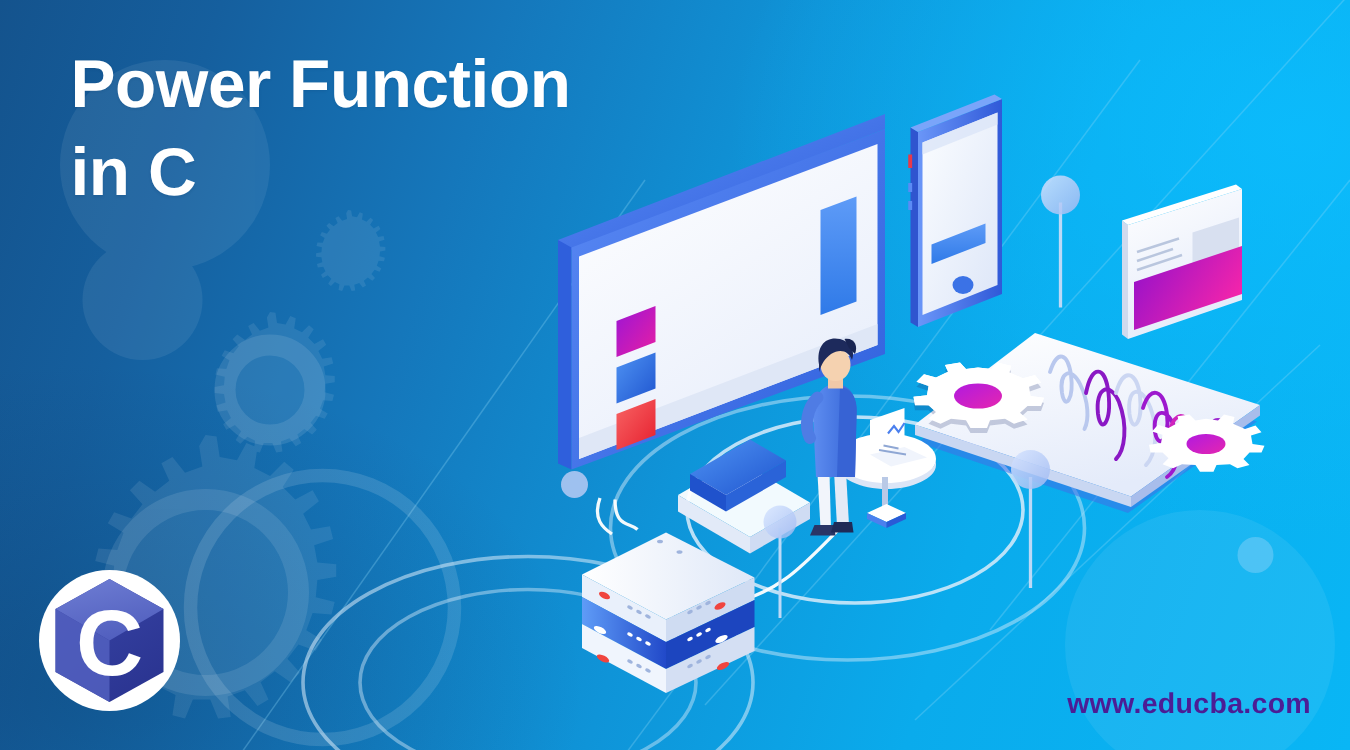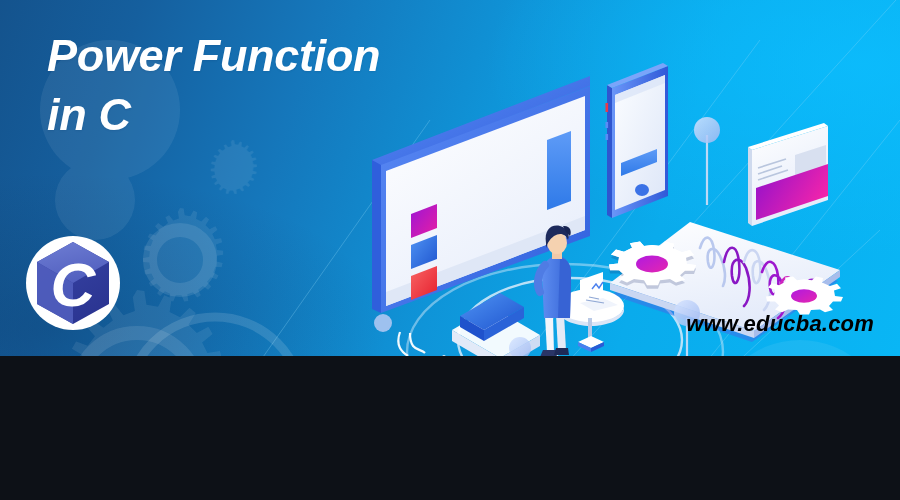--- a/index.html
+++ b/index.html
@@ -3,25 +3,24 @@
 <meta charset="utf-8">
 <style>
   html, body {
     margin: 0;
     padding: 0;
     background: #0d1117;
   }
   #banner {
     position: relative;
     width: 900px;
-    height: 356px;
+    height: 500px;
     overflow: hidden;
     font-family: "Liberation Sans", sans-serif;
     background: #0bb3f2;
-    font-style: italic;
   }
   
   .bg-base {
     position: absolute;
     inset: 0;
     background: linear-gradient(108deg, #14538d 0%, #155f9e 14%, #1577bb 32%, #0f94d8 52%, #0aabec 72%, #09b6f5 100%);
   }
   .bg-radial {
     position: absolute;
     inset: 0;
@@ -50,22 +49,22 @@
     line-height: 1.32;
     letter-spacing: -0.3px;
     white-space: pre;
     text-shadow: 0 1px 2px rgba(0,40,80,0.12);
   }
   
   .site-url {
     position: absolute;
     right: 26px;
     bottom: 19px;
-    color: #000000;
-    font-size: 22px;
+    color: #4c1d95;
+    font-size: 19px;
     font-weight: bold;
     letter-spacing: 0.2px;
   }
   
   .logo {
     position: absolute;
     left: 22px;
     bottom: 22px;
     width: 102px;
     height: 102px;

